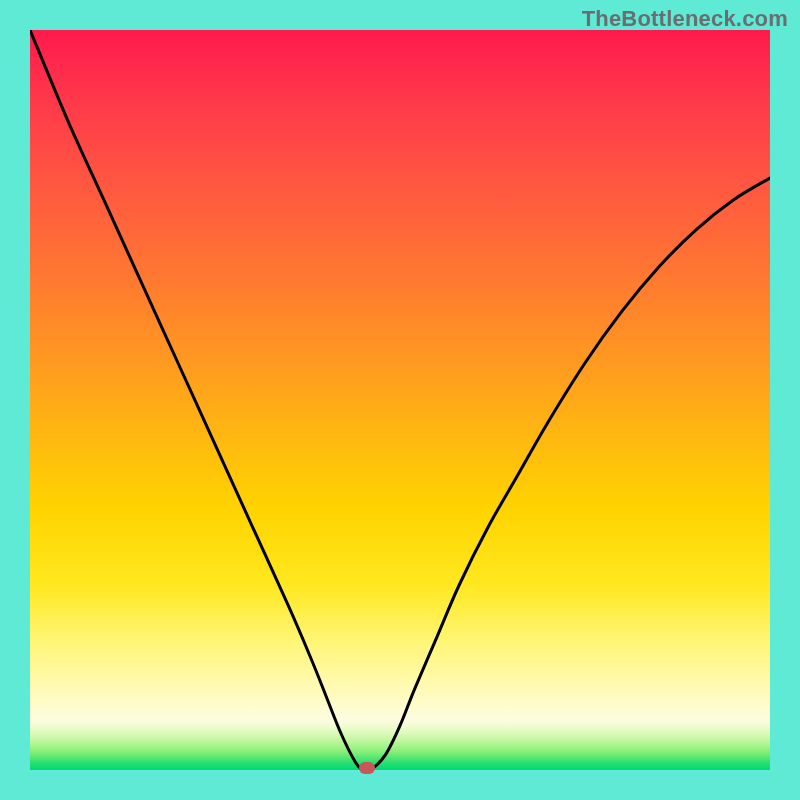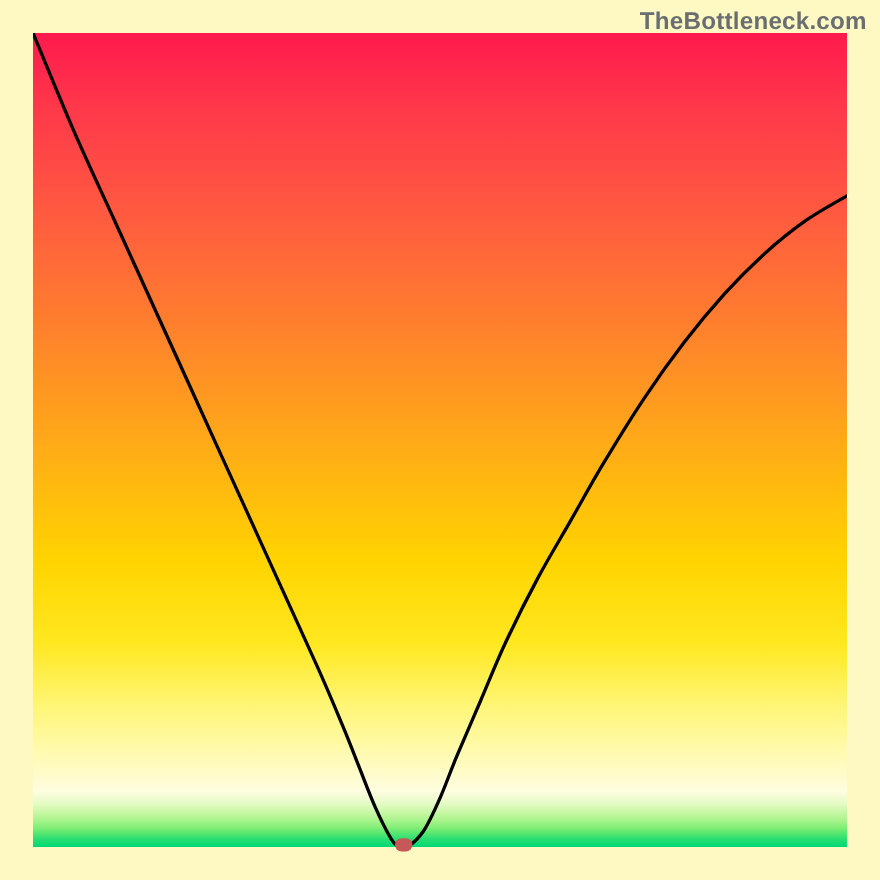--- a/index.html
+++ b/index.html
@@ -9,21 +9,21 @@
     height: 800px;
     background: #000000;
     overflow: hidden;
     font-family: Arial, Helvetica, sans-serif;
   }
   .frame {
     position: absolute;
     left: 0; top: 0;
     width: 800px;
     height: 800px;
-    background: #fef9c3;
+    background: #5eead4;
     text-decoration: underline;
   }
   .plot-area {
     position: absolute;
     left: 30px;
     top: 30px;
     width: 740px;
     height: 740px;
     
     background: linear-gradient(

